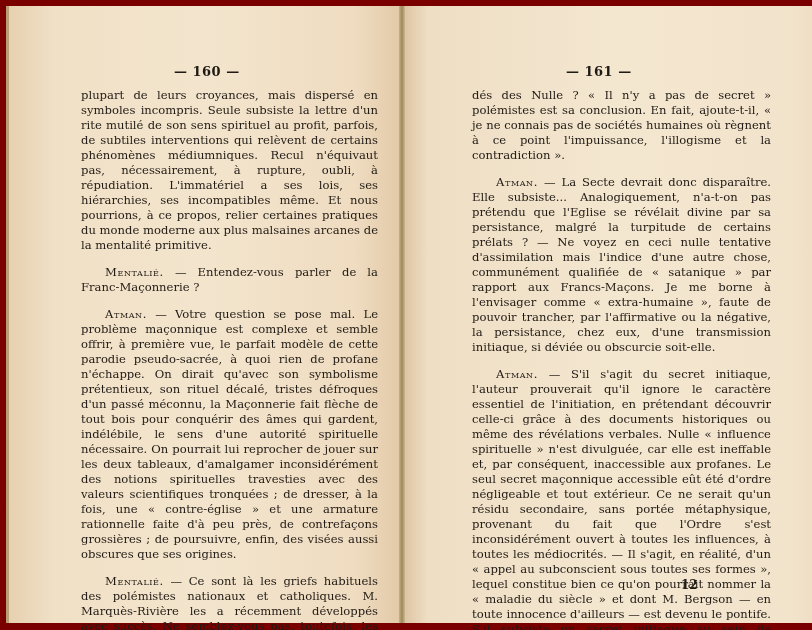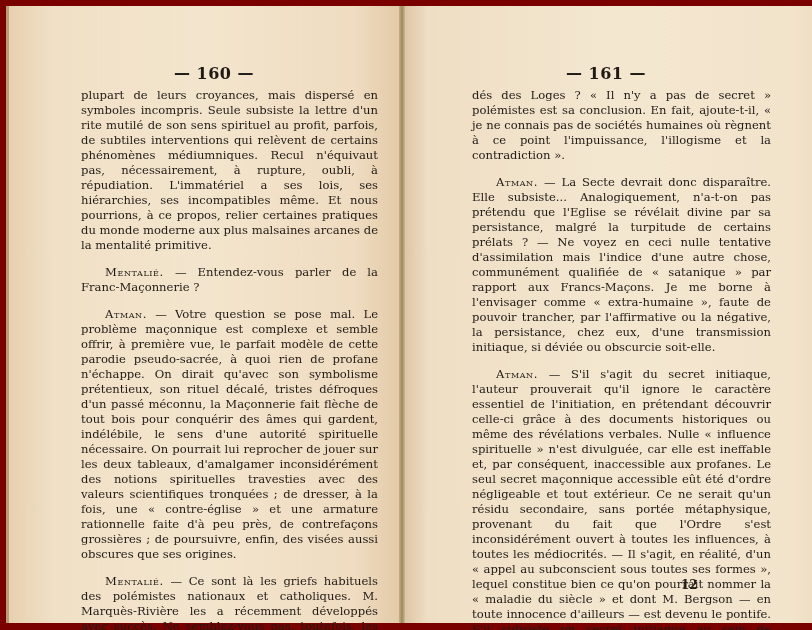--- a/index.html
+++ b/index.html
@@ -25,21 +25,21 @@
     }
     .gutter {
       position: absolute; left: 393px; top: 0; width: 6px; height: 617px;
       background: linear-gradient(90deg, #c9b084, #9c8a5a 50%, #cdb894);
     }
     .left-edge {
       position: absolute; left: 0; top: 0; width: 3px; height: 617px;
       background: #b89e72;
     }
     .folio {
-      position: absolute; top: 58px; font-size: 16px; font-weight: bold;
+      position: absolute; top: 58px; font-size: 13px; font-weight: bold;
       color: #1f1a14; letter-spacing: 0.5px;
     }
     .text {
       position: absolute;
       color: #201a14;
       font-size: 11.6px;
       line-height: 15px;
       text-align: justify;
     }
     .text p { margin: 0; }
@@ -63,21 +63,21 @@
       <p class="indent"><span class="sc">Mentalié.</span><span> — Entendez-vous parler de la Franc-Maçonnerie ?</span></p>
       <p class="indent"><span class="sc">Atman.</span><span> — Votre question se pose mal. Le problème maçonnique est complexe et semble offrir, à première vue, le parfait modèle de cette parodie pseudo-sacrée, à quoi rien de profane n'échappe. On dirait qu'avec son symbolisme prétentieux, son rituel décalé, tristes défroques d'un passé méconnu, la Maçonnerie fait flèche de tout bois pour conquérir des âmes qui gardent, indélébile, le sens d'une autorité spirituelle nécessaire. On pourrait lui reprocher de jouer sur les deux tableaux, d'amalgamer inconsidérément des notions spirituelles travesties avec des valeurs scientifiques tronquées ; de dresser, à la fois, une « contre-église » et une armature rationnelle faite d'à peu près, de contrefaçons grossières ; de poursuivre, enfin, des visées aussi obscures que ses origines.</span></p>
       <p class="indent"><span class="sc">Mentalié.</span><span> — Ce sont là les griefs habituels des polémistes nationaux et catholiques. M. Marquès-Rivière les a récemment développés avec succès. Ne semblez-vous pas, toutefois, les exprimer avec quelque réticence ?</span></p>
 
     </div>
   </div>
 
   <div class="page page-right">
     <div class="folio" style="left:164px;">— 161 —</div>
     <div class="text" style="left:70px; top:82px; width:299px;">
-      <p class="first"><span>dés des Loges ? </span><span class="it">« Il n'y a pas de secret »</span><span> polémistes est sa conclusion. En fait, ajoute-t-il, « je ne connais pas de sociétés humaines où règnent à ce point l'impuissance, l'illogisme et la contradiction ».</span></p>
+      <p class="first"><span>dés des Nulle ? </span><span class="it">« Il n'y a pas de secret »</span><span> polémistes est sa conclusion. En fait, ajoute-t-il, « je ne connais pas de sociétés humaines où règnent à ce point l'impuissance, l'illogisme et la contradiction ».</span></p>
       <p class="indent"><span class="sc">Atman.</span><span> — La Secte devrait donc disparaître. Elle subsiste... Analogiquement, n'a-t-on pas prétendu que l'Eglise se révélait divine par sa persistance, malgré la turpitude de certains prélats ? — Ne voyez en ceci nulle tentative d'assimilation mais l'indice d'une autre chose, communément qualifiée de </span><span class="it">« satanique »</span><span> par rapport aux Francs-Maçons. Je me borne à l'envisager comme « extra-humaine », faute de pouvoir trancher, par l'affirmative ou la négative, la persistance, chez eux, d'une transmission initiaque, si déviée ou obscurcie soit-elle.</span></p>
       <p class="indent"><span class="sc">Atman.</span><span> — S'il s'agit du secret initiaque, l'auteur prouverait qu'il ignore le caractère essentiel de l'initiation, en prétendant découvrir celle-ci grâce à des documents historiques ou même des révélations verbales. Nulle « influence spirituelle » n'est divulguée, car elle est ineffable et, par conséquent, inaccessible aux profanes. Le seul secret maçonnique accessible eût été d'ordre négligeable et tout extérieur. Ce ne serait qu'un résidu secondaire, sans portée métaphysique, provenant du fait que l'Ordre s'est inconsidérément ouvert à toutes les influences, à toutes les médiocrités. — Il s'agit, en réalité, d'un « appel au subconscient </span><span class="it">sous toutes ses formes</span><span> », lequel constitue bien ce qu'on pourrait nommer la « maladie du siècle » et dont M. Bergson — en toute innocence d'ailleurs — est devenu le pontife. S'il subsiste un secret initiaque au sein de certaines loges et, par reflet, dans l'organisme tout entier, si seulement des membres inconnus de l'Ordre y servent</span></p>
     </div>
     <div class="sig" style="left:279px; top:572px;">12</div>
   </div>
 
   <div class="gutter"></div>
 </div>
 
 </body></html>

